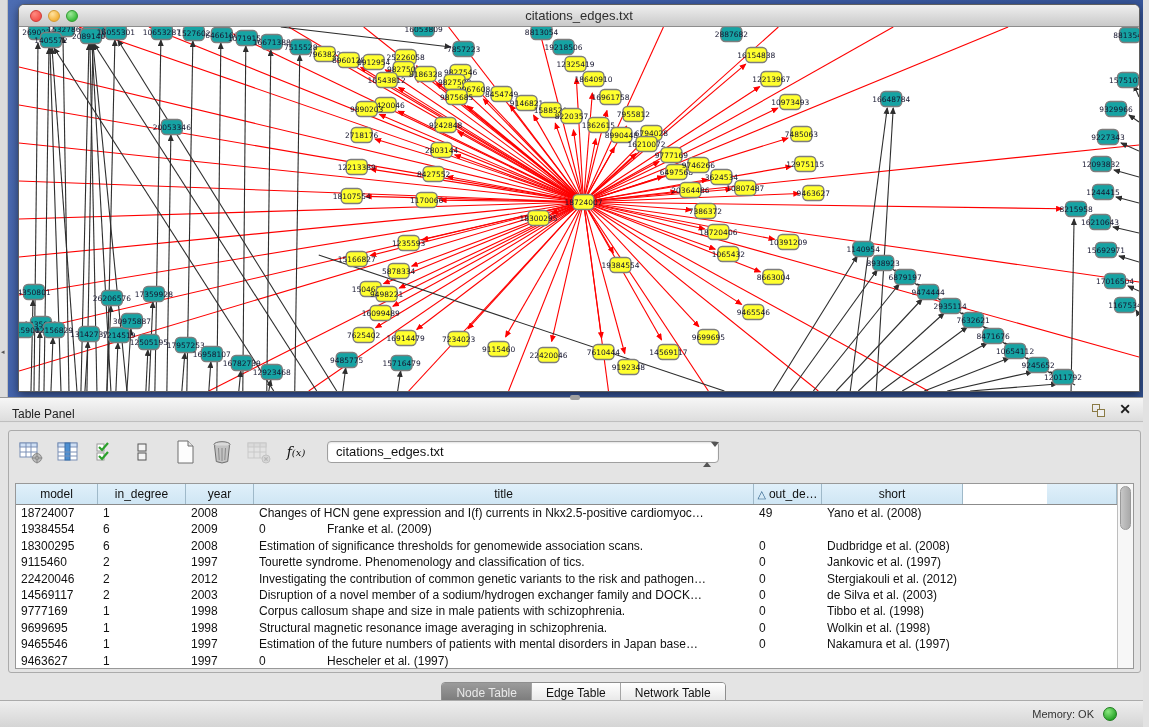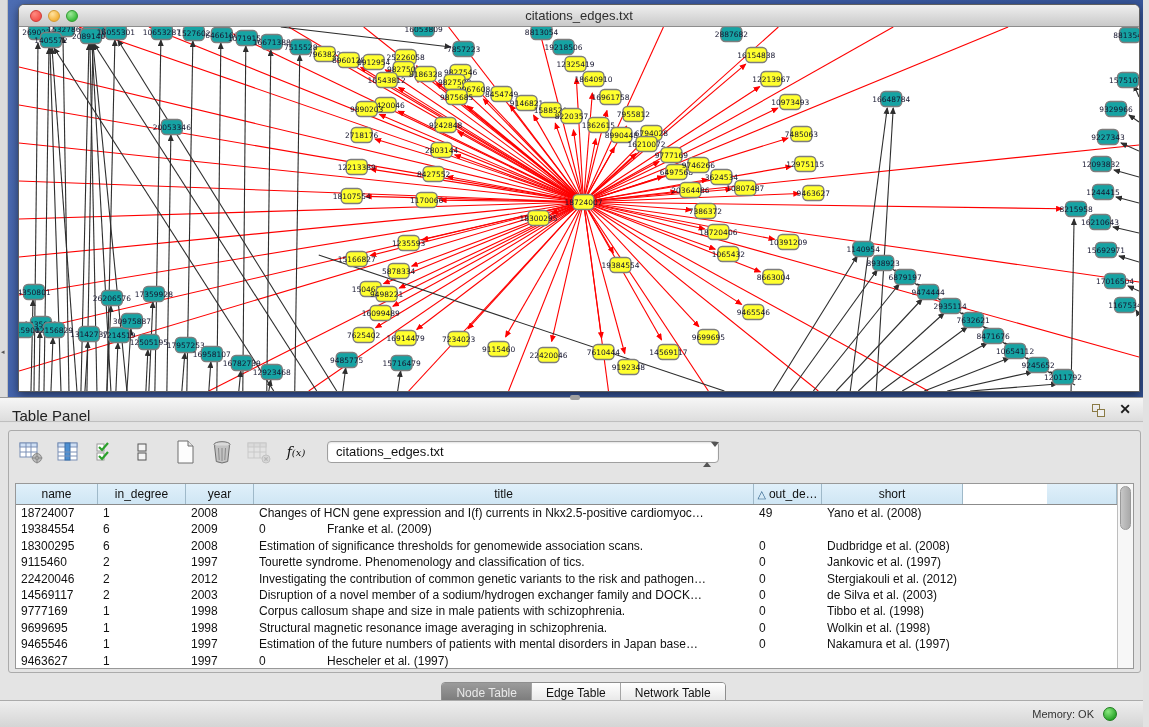--- a/index.html
+++ b/index.html
@@ -25,21 +25,21 @@
   .tl-close { left:11px; background:radial-gradient(circle at 35% 30%, #ff8a80, #f4534c 70%); border:1px solid #ce3a36; }
   .tl-min   { left:29px; background:radial-gradient(circle at 35% 30%, #ffe2a0, #f6b festival); }
   .tl-min   { left:29px; background:radial-gradient(circle at 35% 30%, #ffe2a0, #f3b23a 70%); border:1px solid #d29b33; }
   .tl-zoom  { left:47px; background:radial-gradient(circle at 35% 30%, #9fe89a, #3dbd3d 70%); border:1px solid #2f9a30; }
   .graph-canvas { position:absolute; left:0; top:22px; width:1120px; height:364px; background:#fff; overflow:hidden; }
   .graph-canvas svg { display:block; }
 
   
   .panel-titlebar { position:absolute; left:0; top:397px; width:1149px; height:25px;
     background:linear-gradient(#f6f6f6,#dddddd); border-top:1px solid #979797; border-bottom:1px solid #bfbfbf; }
-  .panel-title { position:absolute; left:12px; top:9px; font-size:15px; color:#222; }
+  .panel-title { position:absolute; left:12px; top:9px; font-size:12px; color:#222; }
   .float-icon { position:absolute; right:44px; top:6px; width:13px; height:13px; cursor:pointer; }
   .float-icon .sq1 { position:absolute; left:0; top:0; width:8px; height:8px; border:1px solid #8a7a45; }
   .float-icon .sq2 { position:absolute; right:0; bottom:0; width:8px; height:8px; border:1px solid #8a7a45; background:#efefef; }
   .close-icon { position:absolute; right:18px; top:3px; font-size:14px; font-weight:bold; color:#1b1b1b; cursor:pointer; }
   .splitter-grip { position:absolute; left:570px; top:-3px; width:10px; height:5px; border-radius:2px; background:#9f9f9f; }
 
   
   .panel-body { position:absolute; left:0; top:423px; width:1149px; height:277px; background:#e4e4e4; }
   .content-frame { position:absolute; left:8px; top:7px; width:1133px; height:243px;
     border:1px solid #ababab; border-radius:3px; background:#e4e4e4; }
@@ -862,21 +862,21 @@
         </button>
         <div class="combo">
           <span>citations_edges.txt</span>
           <span class="combo-arrows"><span class="up"></span><span class="dn"></span></span>
         </div>
       </div>
 
       <div class="tablebox">
         <div class="tcols">
           <div class="thead" id="thead">
-              <div class="th col-0">name</div>
+              <div class="th col-0">model</div>
               <div class="th col-1">in_degree</div>
               <div class="th col-2">year</div>
               <div class="th col-3">title</div>
               <div class="th col-4"><span class="sort">△</span>out_de…</div>
               <div class="th col-5">short</div>
               <div class="th col-6">pagerank</div>
               <div class="th col-f"></div>
             </div>
           <div id="tbody">
               <div class="tr">

